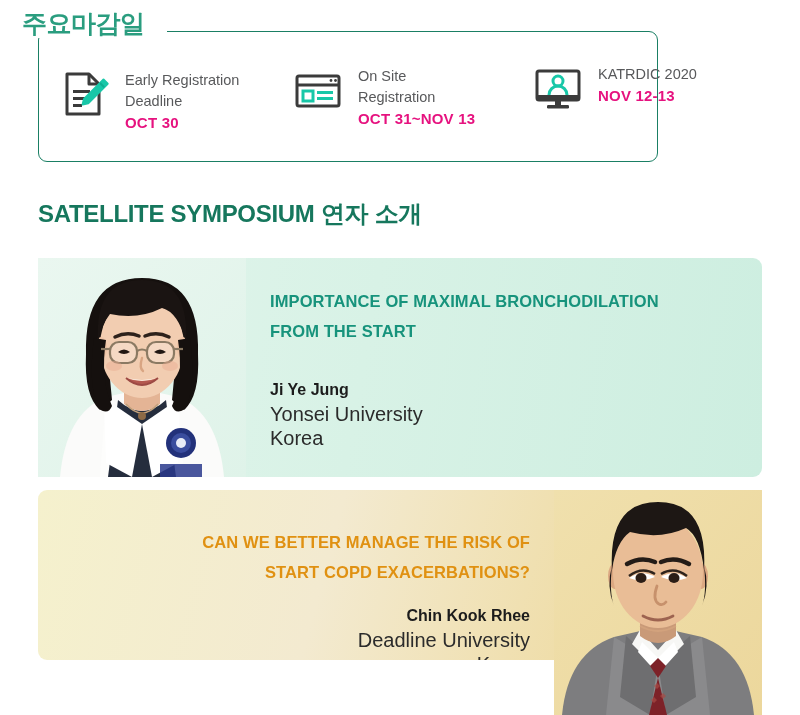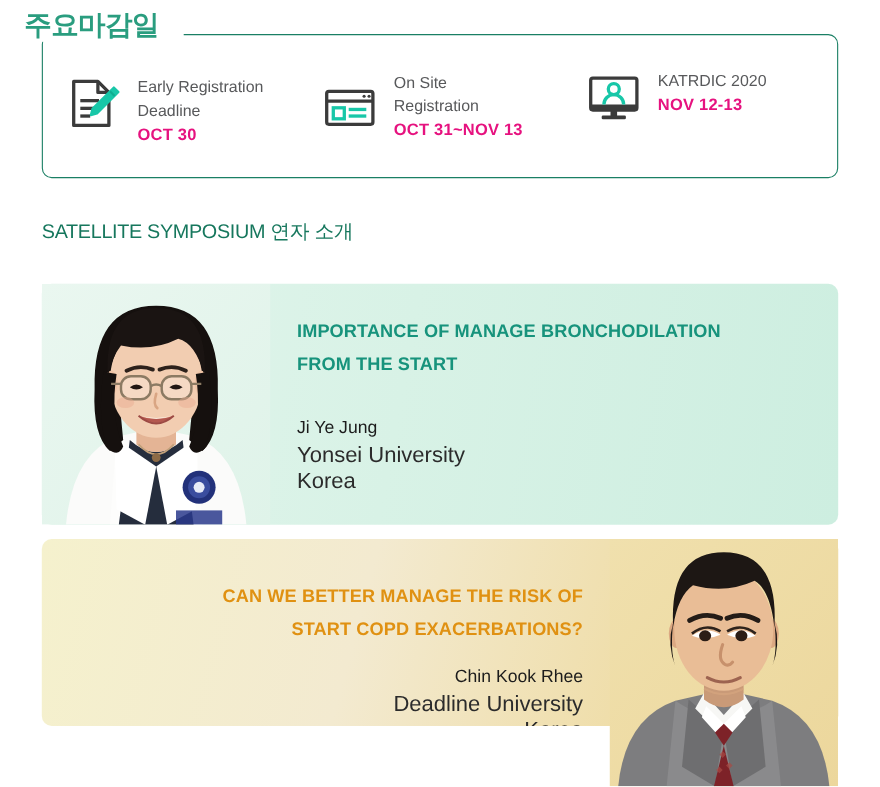--- a/index.html
+++ b/index.html
@@ -8,21 +8,21 @@
     background: #ffffff;
     font-family: "Liberation Sans", "DejaVu Sans", sans-serif;
     overflow: hidden;
   }
   .page { position: relative; width: 800px; height: 715px; }
 
   
   .deadline-card {
     position: absolute;
     left: 38px; top: 31px;
-    width: 724px; height: 131px;
+    width: 620px; height: 131px;
     border: 1px solid #1a7f64;
     border-radius: 9px;
     background: #ffffff;
   }
   .deadline-title {
     position: absolute;
     left: 0; right: 0; top: 8px;
     text-align: left;
     z-index: 5;
   }
@@ -42,21 +42,21 @@
     left: 0; top: 0; right: 0; bottom: 0;
     display: flex;
     align-items: center;
   }
   .deadline-item {
     display: flex;
     align-items: flex-start;
     gap: 14px;
   }
   .deadline-item.i0 { position: absolute; left: 20px;  top: 36px; }
-  .deadline-item.i1 { position: absolute; left: 253px; top: 32px; align-items: center; }
+  .deadline-item.i1 { position: absolute; left: 253px; top: 32px; }
   .deadline-item.i2 { position: absolute; left: 493px; top: 30px; }
 
   .dl-icon { flex: 0 0 auto; width: 52px; height: 52px; }
   .dl-icon svg { display: block; width: 52px; height: 52px; }
 
   .dl-text { padding-top: 2px; }
   .dl-line {
     color: #58595b;
     font-size: 14.5px;
     line-height: 21px;
@@ -69,22 +69,22 @@
     line-height: 22px;
     white-space: nowrap;
     letter-spacing: 0.2px;
   }
 
   
   .section-heading {
     position: absolute;
     left: 38px; top: 198px;
     color: #16775d;
-    font-size: 18px;
-    font-weight: normal;
+    font-size: 24px;
+    font-weight: bold;
     letter-spacing: -0.3px;
     white-space: nowrap;
   }
 
   
   .speaker-card {
     position: absolute;
     left: 38px;
     width: 724px;
     border-radius: 9px;
@@ -120,21 +120,21 @@
   .speaker-meta {
     position: absolute;
     left: 0; right: 0;
   }
   .speaker-card.green .speaker-meta { top: 120px; }
   .speaker-card.gold  .speaker-meta { top: 114px; }
 
   .sp-name {
     color: #1c1c1c;
     font-size: 16px;
-    font-weight: normal;
+    font-weight: bold;
     line-height: 24px;
   }
   .sp-aff {
     color: #2b2b2b;
     font-size: 20px;
     line-height: 24px;
   }
 
   
   .photo {
@@ -214,21 +214,21 @@
 
   <div class="deadline-title">
     <span>주요마감일</span>
   </div>
 
   <div class="section-heading">SATELLITE SYMPOSIUM 연자 소개</div>
 
   <div class="speaker-card green">
     <div class="speaker-text">
       <div class="talk-title">
-        <span>IMPORTANCE OF MANAGE BRONCHODILATION</span><br>
+        <span>IMPORTANCE OF MAXIMAL BRONCHODILATION</span><br>
         <span>FROM THE START</span>
       </div>
       <div class="speaker-meta">
         <div class="sp-name">Ji Ye Jung</div>
         <div class="sp-aff">Yonsei University</div>
         <div class="sp-aff">Korea</div>
       </div>
     </div>
   </div>
 

